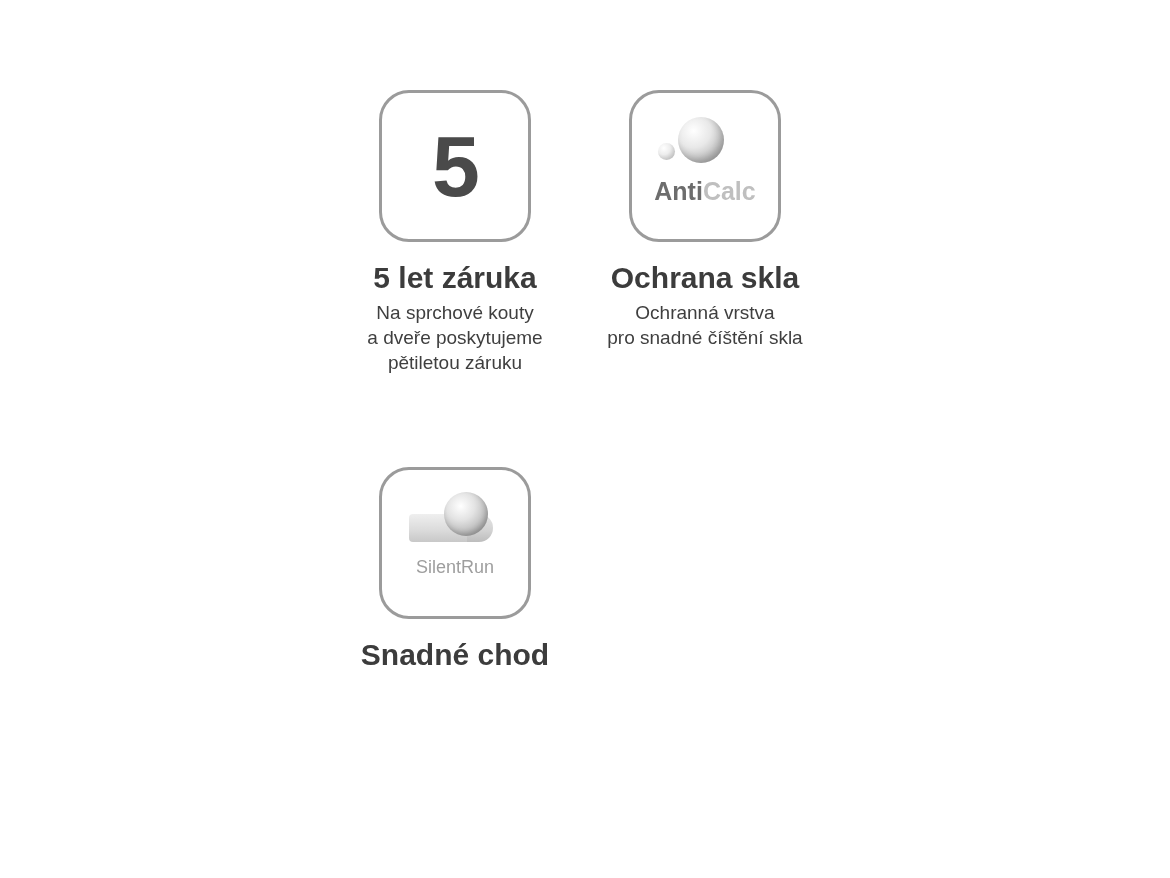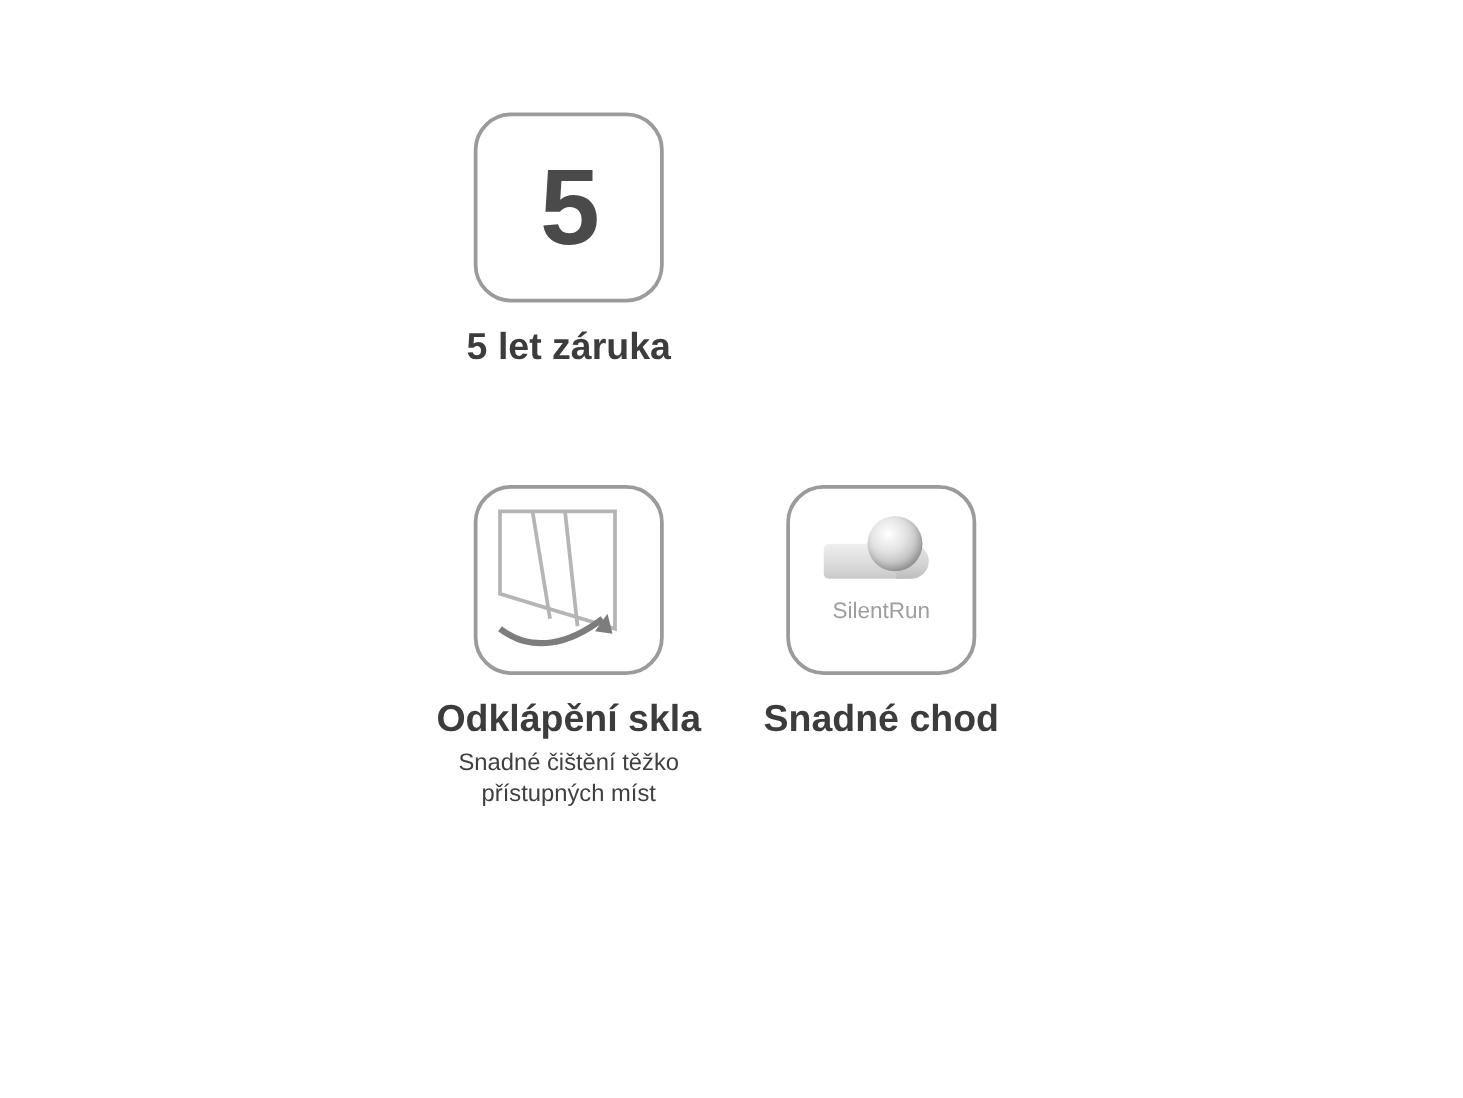--- a/index.html
+++ b/index.html
@@ -200,41 +200,40 @@
 
   <div class="features">
 
     <div class="feature-row row1">
 
       <div class="feature">
         <div class="icon-box">
           <div class="num5">5</div>
         </div>
         <div class="feature-title">5 let záruka</div>
+        <div class="feature-desc">Na sprchové kouty
+a dveře poskytujeme
+pětiletou záruku</div>
       </div>
-
-
-    </div>
-
-    <div class="feature-row row2">
 
       <div class="feature">
         <div class="icon-box">
-          <svg class="tilt-svg" width="148" height="148" viewBox="0 0 148 148">
-            <path d="M18 18 L18 84 L110 112 L110 18 Z" fill="none" stroke="#b5b5b5" stroke-width="3"></path>
-            <path d="M44 18 L58 104" fill="none" stroke="#b5b5b5" stroke-width="3"></path>
-            <path d="M70 18 L80 110" fill="none" stroke="#b5b5b5" stroke-width="3"></path>
-            <path d="M18 112 C 44 132, 74 124, 100 104" fill="none" stroke="#7d7d7d" stroke-width="5"></path>
-            <path d="M104 100 L94 114 L108 116 Z" fill="#7d7d7d"></path>
-          </svg>
+          <div class="anticalc-drop"></div>
+          <div class="anticalc-drop-small"></div>
+          <div class="anticalc-text"><span class="a">Anti</span><span class="b">Calc</span></div>
         </div>
-        <div class="feature-title">Odklápění skla</div>
-        <div class="feature-desc">Snadné čištění těžko
-přístupných míst</div>
+        <div class="feature-title">Ochrana skla</div>
+        <div class="feature-desc">Ochranná vrstva
+pro snadné číštění skla</div>
       </div>
+
+    </div>
+
+    <div class="feature-row row2">
+
 
       <div class="feature">
         <div class="icon-box">
           <div class="sr-body"></div>
           <div class="sr-roller"></div>
           <div class="sr-text">SilentRun</div>
         </div>
         <div class="feature-title">Snadné chod</div>
       </div>
 

